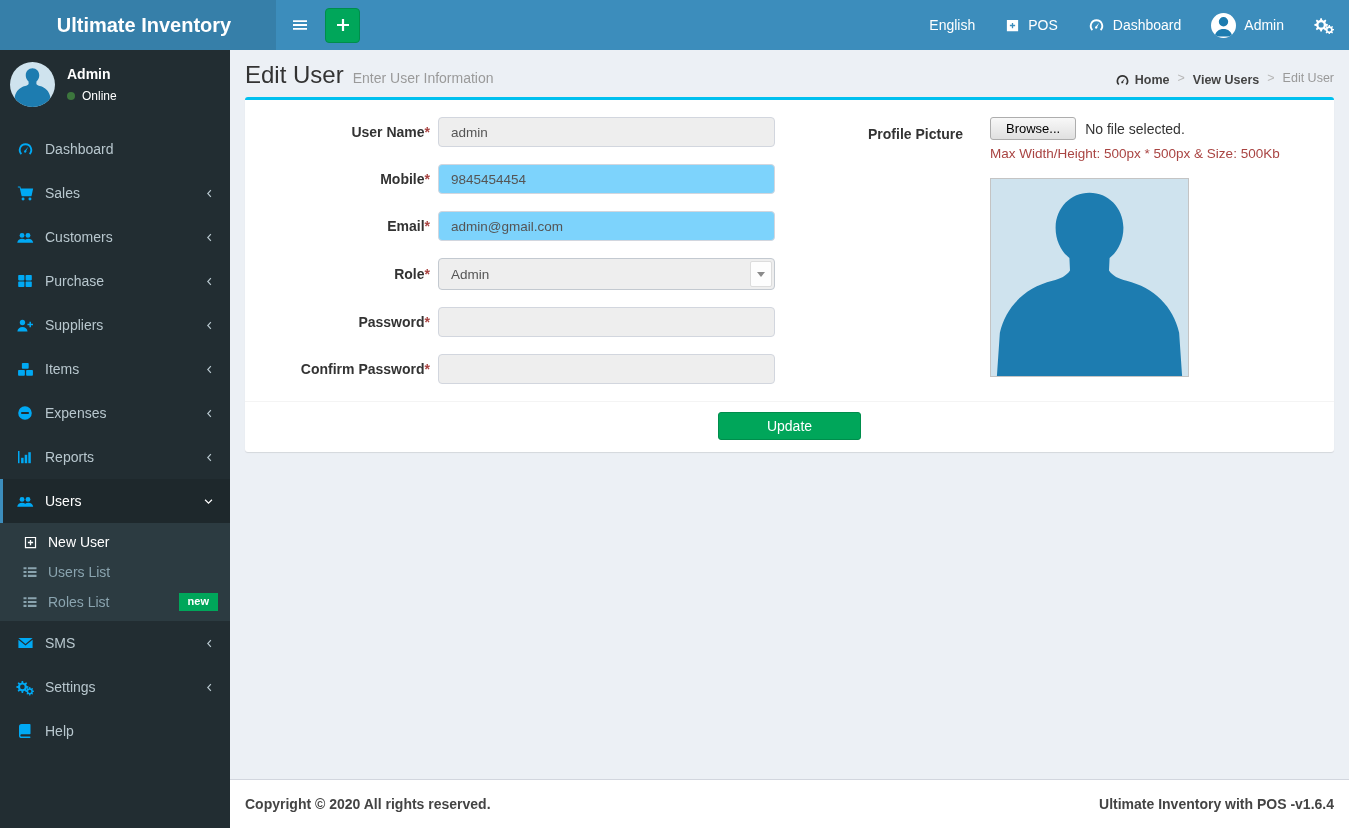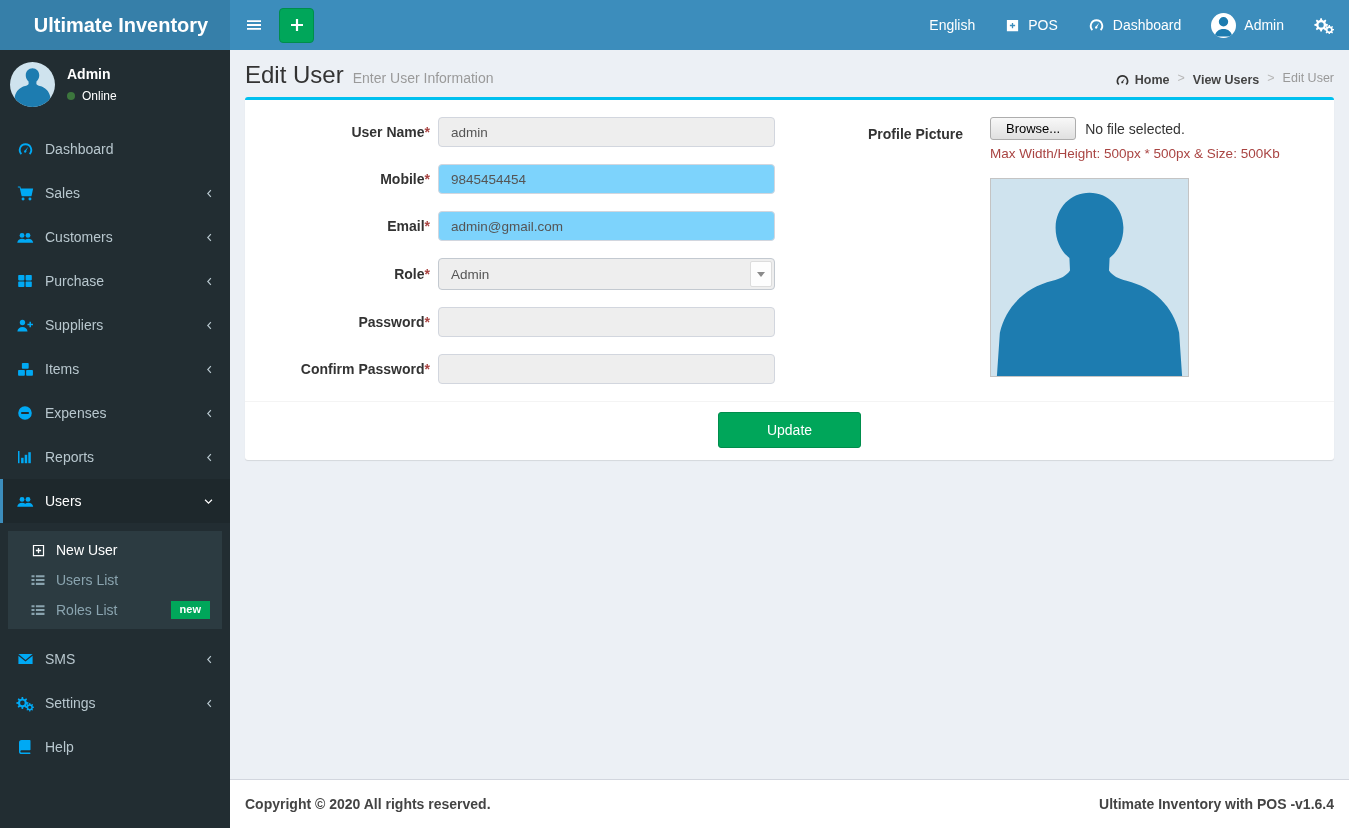--- a/index.html
+++ b/index.html
@@ -7,21 +7,21 @@
   body {
     width:1349px; height:828px; overflow:hidden;
     font-family:"Liberation Sans","DejaVu Sans",sans-serif;
     background:#ecf0f5; font-size:14px;
   }
   .ic { display:block; fill:currentColor; }
 
   
   .topbar { display:flex; height:50px; }
   .logo {
-    width:230px; background:#367fa9; color:#fff; font-size:20px; font-weight:bold;
+    width:276px; background:#367fa9; color:#fff; font-size:20px; font-weight:bold;
     display:flex; align-items:center; justify-content:center; flex-shrink:0;padding-left:12px;
   }
   .navbar { flex:1; background:#3c8dbc; display:flex; align-items:center; color:#fff; }
   .hamburger { padding:0 15px; height:50px; display:flex; align-items:center; cursor:pointer; }
   .add-btn {
     width:35px; height:35px; background:#00a65a; border:1px solid #008d4c; border-radius:4px;
     color:#fff; display:flex; align-items:center; justify-content:center; cursor:pointer; margin-left:1px;
   }
   .nav-right { margin-left:auto; display:flex; align-items:stretch; }
   .nav-item {
@@ -50,21 +50,21 @@
   .menu-item {
     display:flex; align-items:center; height:44px; padding:0 15px 0 12px;
     color:#b8c7ce; font-size:14px; cursor:pointer; border-left:3px solid transparent;
   }
   .mi-icon { width:20px; margin-right:10px; color:#00a9f4; display:flex; justify-content:center; flex-shrink:0; }
   .mi-label { flex:1; }
   .chev { color:#b8c7ce; display:flex; }
   .menu-item.active { background:#1e282c; color:#fff; border-left-color:#3c8dbc; }
   .menu-item.active .chev { color:#fff; }
 
-  .submenu { list-style:none; margin:8px; padding:4px 0; background:#2c3b41; }
+  .submenu { list-style:none; margin:0; padding:4px 0; background:#2c3b41; }
   .submenu-item {
     display:flex; align-items:center; height:30px; padding:0 12px 0 21px;
     color:#8aa4af; font-size:14px; cursor:pointer;
   }
   .submenu-item .mi-icon { color:inherit; width:18px; margin-right:9px; }
   .submenu-item.active { color:#fff; }
   .badge-new {
     margin-left:auto; background:#00a65a; color:#fff; font-size:11px; font-weight:bold;
     padding:2px 9px; border-radius:0; line-height:1.2;
   }
@@ -112,21 +112,21 @@
   .browse-btn {
     font-family:inherit; font-size:13px; color:#000; padding:3px 15px;
     border:1px solid #adadad; border-radius:3px; background:linear-gradient(#f8f8f8,#e0e0e0); cursor:pointer;
   }
   .no-file { font-size:14px; color:#333; }
   .pp-hint { color:#a94442; font-size:13.5px; margin-top:6px; }
   .pp-preview { margin-top:17px; width:199px; height:199px; border:1px solid #c4c4c4; background:#fff; }
   .pp-preview svg { display:block; }
 
   .box-footer { border-top:1px solid #f4f4f4; padding:10px 10px 12px; display:flex; justify-content:center; gap:30px; }
-  .btn { height:36px; border-radius:3px; color:#fff; font-size:14px; font-family:inherit; cursor:pointer; }
+  .btn { height:28px; border-radius:3px; color:#fff; font-size:14px; font-family:inherit; cursor:pointer; }
   .btn-update { width:143px; background:#00a65a; border:1px solid #008d4c; }
   .btn-close { width:140px; background:#f39c12; border:1px solid #e08e0b; }
 
   
   .main-footer {
     margin-top:auto; background:#fff; border-top:1px solid #d2d6de; padding:16px 15px;
     display:flex; justify-content:space-between; font-size:14px; font-weight:bold; color:#444;
   }
 </style>
 </head>

